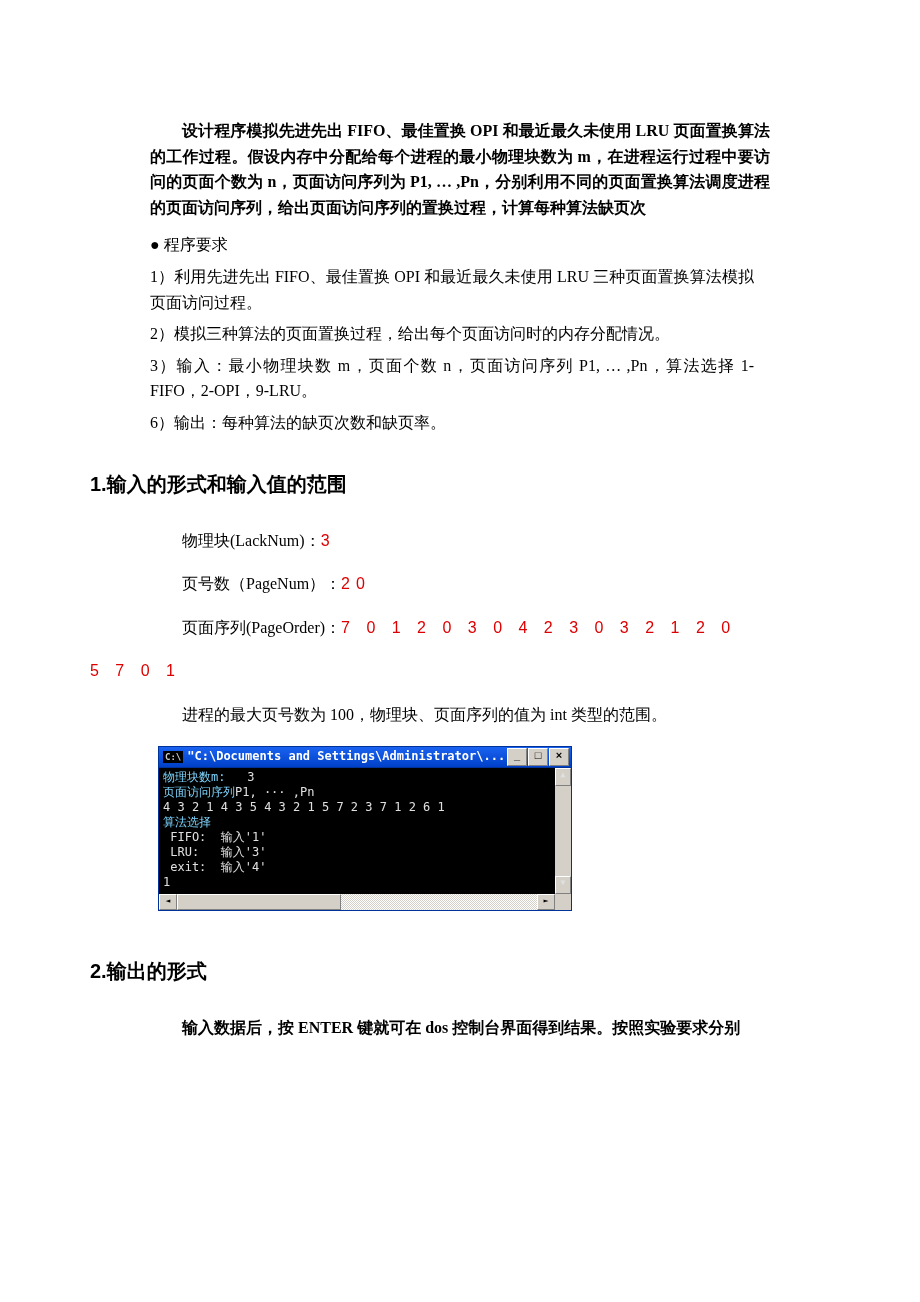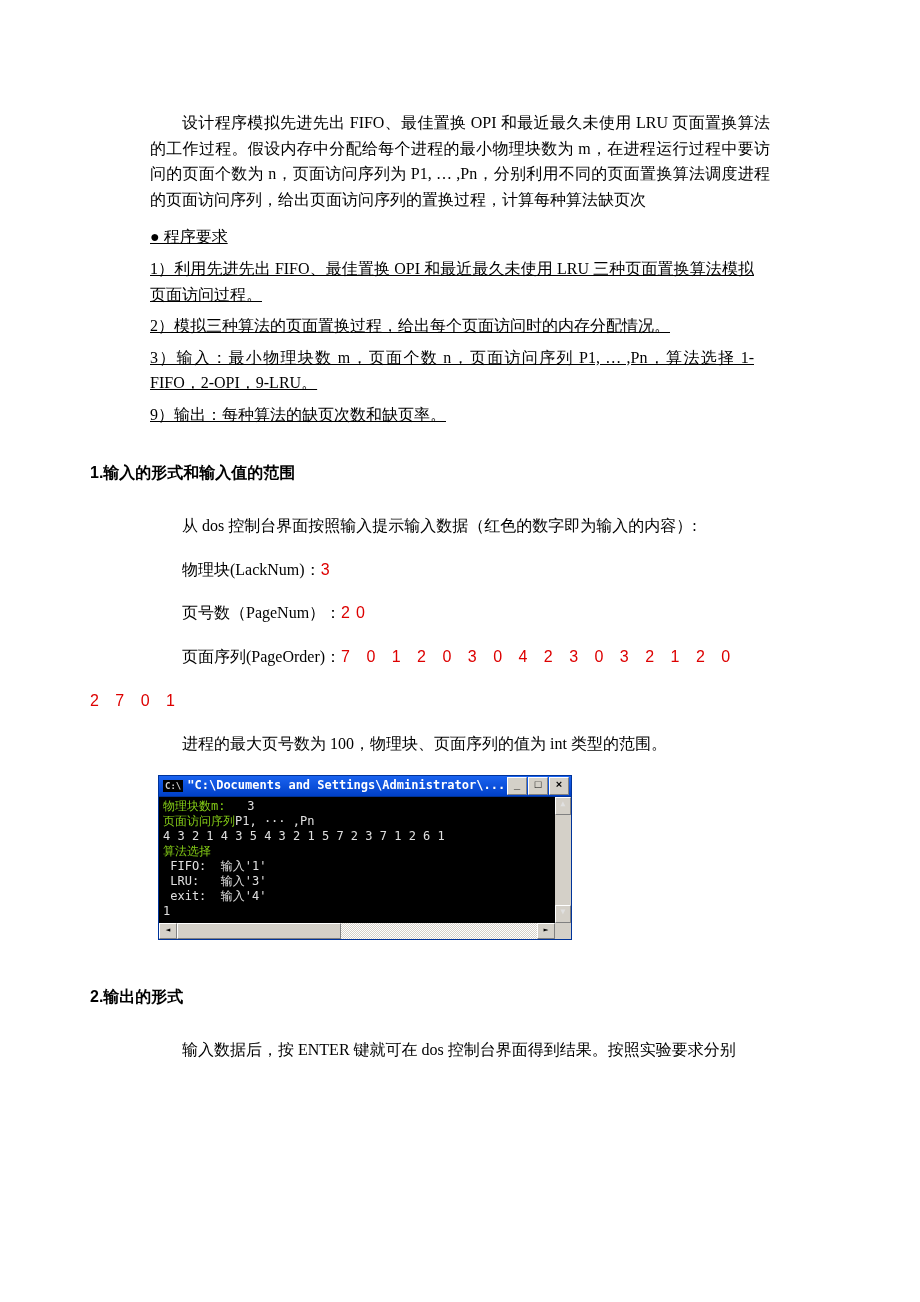--- a/index.html
+++ b/index.html
@@ -9,37 +9,37 @@
     font-family: "SimSun", "宋体", serif;
     font-size: 16px;
     color: #000;
     line-height: 1.6;
     width: 920px;
   }
   .page {
     padding: 110px 150px 60px 150px;
   }
   .para {
-    margin: 0 0 6px 0;
+    margin: 8px 0 6px 0;
     text-align: justify;
     text-indent: 2em;
+    font-weight: bold;
   }
   .para-no-indent {
     margin: 0 16px 6px 0;
     text-align: justify;
     text-indent: 0;
-    text-decoration: underline;
   }
   .section-block {
     margin-top: 12px;
   }
   .heading {
     font-family: "Microsoft YaHei", "SimHei", sans-serif;
     font-weight: bold;
-    font-size: 16px;
+    font-size: 20px;
     margin: 32px 0 28px -60px;
   }
   .input-line {
     margin: 18px 0;
     text-indent: 2em;
   }
   .input-continue {
     margin: 18px 0 18px -60px;
     text-indent: 0;
   }
@@ -105,21 +105,21 @@
     color: #e0e0e0;
     padding: 2px 4px 4px 4px;
     border-left:1px solid #003399;
     border-right:1px solid #003399;
     line-height: 1.25;
     position:relative;
   }
   .console-body .row {
     white-space: pre;
   }
-  .cyan { color: #84cc16; }
+  .cyan { color: #7dd3fc; }
   .scroll-v {
     position:absolute;
     top:0; right:0; bottom:0;
     width:16px;
     background:#d4d0c8;
     display:flex;
     flex-direction:column;
     justify-content:space-between;
   }
   .scroll-btn-v {
@@ -173,40 +173,39 @@
 
 <div class="page">
 
   <p class="para">设计程序模拟先进先出 FIFO、最佳置换 OPI 和最近最久未使用 LRU 页面置换算法的工作过程。假设内存中分配给每个进程的最小物理块数为 m，在进程运行过程中要访问的页面个数为 n，页面访问序列为 P1, … ,Pn，分别利用不同的页面置换算法调度进程的页面访问序列，给出页面访问序列的置换过程，计算每种算法缺页次</p>
 
   <div class="section-block">
     <p class="para-no-indent">● 程序要求</p>
     <p class="para-no-indent">1）利用先进先出 FIFO、最佳置换 OPI 和最近最久未使用 LRU 三种页面置换算法模拟页面访问过程。</p>
     <p class="para-no-indent">2）模拟三种算法的页面置换过程，给出每个页面访问时的内存分配情况。</p>
     <p class="para-no-indent">3）输入：最小物理块数 m，页面个数 n，页面访问序列 P1, … ,Pn，算法选择 1-FIFO，2-OPI，9-LRU。</p>
-    <p class="para-no-indent">9）输出：每种算法的缺页次数和缺页率。</p>
+    <p class="para-no-indent">6）输出：每种算法的缺页次数和缺页率。</p>
   </div>
 
   <h2 class="heading">1.输入的形式和输入值的范围</h2>
 
-  <p class="input-line">从 dos 控制台界面按照输入提示输入数据（红色的数字即为输入的内容）:</p>
 
   <p class="input-line">
     <span>物理块(LackNum)：</span><span class="red">3</span>
   </p>
 
   <p class="input-line">
     <span>页号数（PageNum）：</span><span class="red">20</span>
   </p>
 
   <p class="input-line">
     <span>页面序列(PageOrder)：</span><span class="red">7 0 1 2 0 3 0 4 2 3 0 3 2 1 2 0</span>
   </p>
   <p class="input-continue">
-    <span class="red">2 7 0 1</span>
+    <span class="red">5 7 0 1</span>
   </p>
 
   <p class="input-line">
     <span>进程的最大页号数为 </span><span class="term">100</span><span>，物理块、页面序列的值为 int 类型的范围。</span>
   </p>
 
   <div class="console-wrap">
     <div class="titlebar">
       <span class="icon">C:\</span>
       <span class="title-text">"C:\Documents and Settings\Administrator\...</span>

